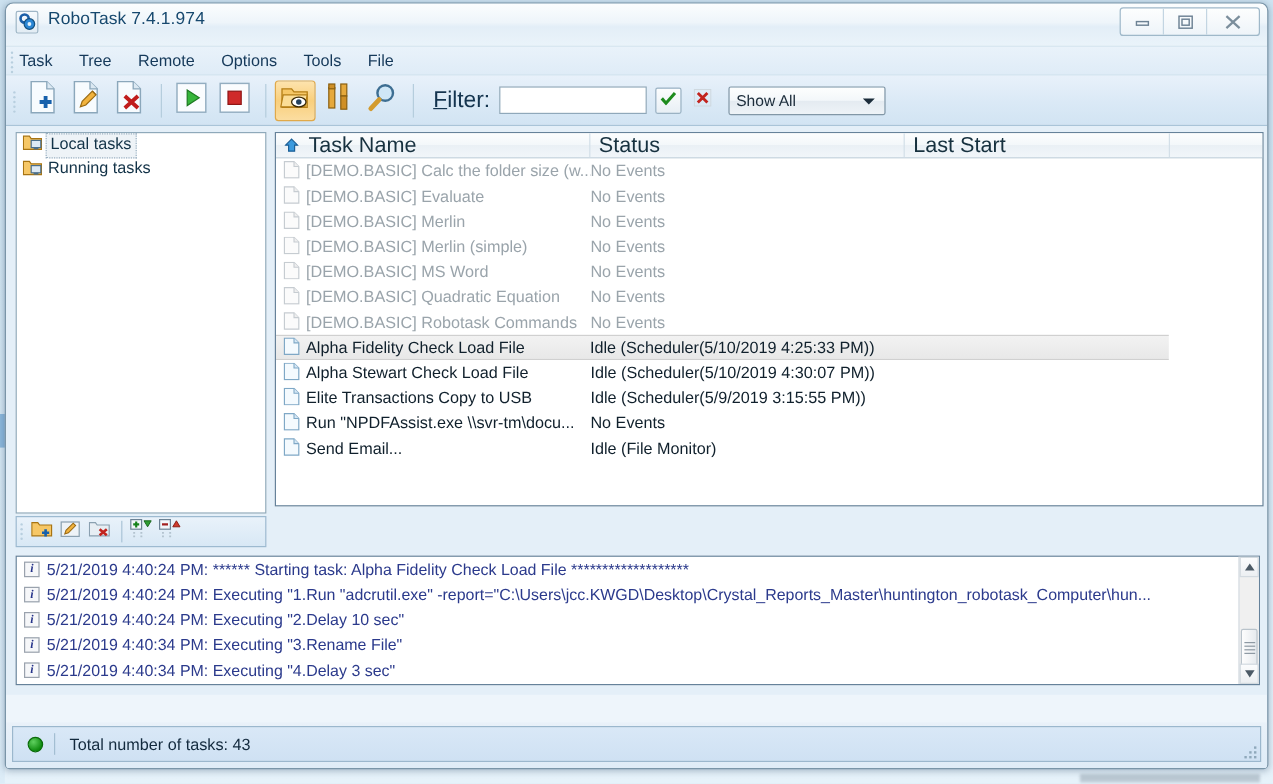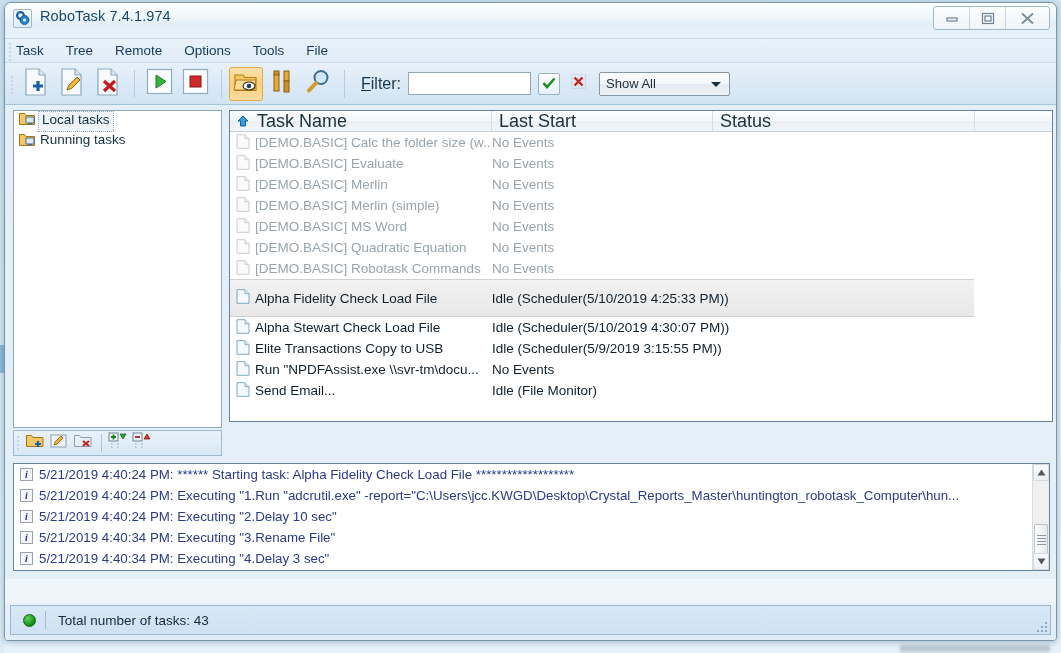--- a/index.html
+++ b/index.html
@@ -104,21 +104,21 @@
   .tb-btn.active {
     background: linear-gradient(180deg,#fde3ad 0%, #f9cf7c 50%, #fbdda0 100%);
     border: 1px solid #e0a94a;
   }
   .tb-sep {
     width: 1px; height: 28px;
     background: #b5cddd;
     margin: 0 7px;
   }
   .filter-label {
-    font-size: 16px; color: #14344f; margin: 0 7px 0 9px;
+    font-size: 19px; color: #14344f; margin: 0 7px 0 9px;
   }
   .filter-label u { text-decoration: underline; }
   .filter-input {
     width: 123px; height: 23px;
     border: 1px solid #8fa8ba;
     background: #fff;
     font-size: 13px;
     padding: 0 3px;
     font-family: "Liberation Sans", sans-serif;
   }
@@ -225,21 +225,21 @@
     height: 21px;
     align-items: center;
     font-size: 13.5px;
     color: #10202c;
   }
   .row.disabled { color: #9aa4ab; }
   .row.selected {
     background: linear-gradient(180deg,#f2f2f2,#e8e8e8);
     border-top: 1px solid #d0d0d0;
     border-bottom: 1px solid #d0d0d0;
-    height: 38px;
+    height: 21px;
     width: 744px;
   }
   .cell {
     overflow: hidden; white-space: nowrap;
   }
   .cell.name { width: 262px; display:flex; align-items:center; padding-left:6px; }
   .cell.name .tx { margin-left: 5px; }
   .cell.status { width: 262px; }
   .cell.last { width: 221px; }
 
@@ -595,25 +595,25 @@
     <div class="list-panel">
       <div class="list-head">
         <div class="hcell c0">
           <span class="sortarrow">
             <svg width="12" height="12" viewBox="0 0 12 12">
               <path d="M6 1 L11 6 H8.5 V11 H3.5 V6 H1 z" fill="#3b9ade" stroke="#1b5f96" stroke-width="1"></path>
             </svg>
           </span>
           <span>Task Name</span>
         </div>
+        <div class="hcell c1">
+          <span>Status</span>
+        </div>
         <div class="hcell c2">
           <span>Last Start</span>
-        </div>
-        <div class="hcell c1">
-          <span>Status</span>
         </div>
         <div class="hcell c3"></div>
       </div>
       <div id="task-rows">
           <div class="row disabled">
             <div class="cell name">
               <span><svg width="14" height="15" viewBox="0 0 14 15">
   <path d="M1 0.7 h8 l4 4 v9.6 h-12 z" fill="#fbfbfb" stroke="#c6ccd1" stroke-width="1"></path>
   <path d="M9 0.7 v4 h4" fill="#eeeeee" stroke="#c6ccd1" stroke-width="0.9"></path>
 </svg></span>

